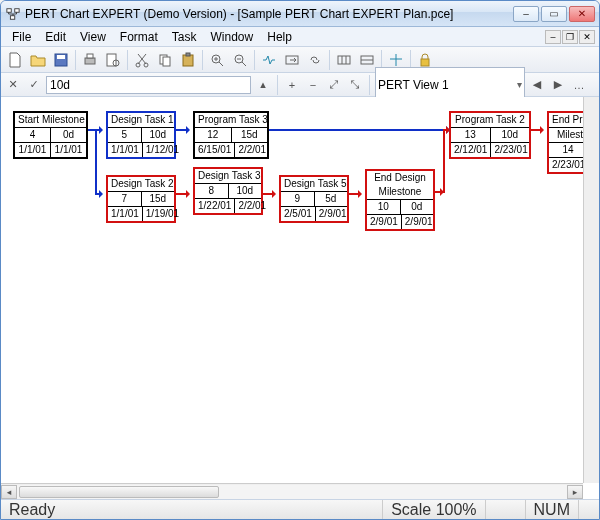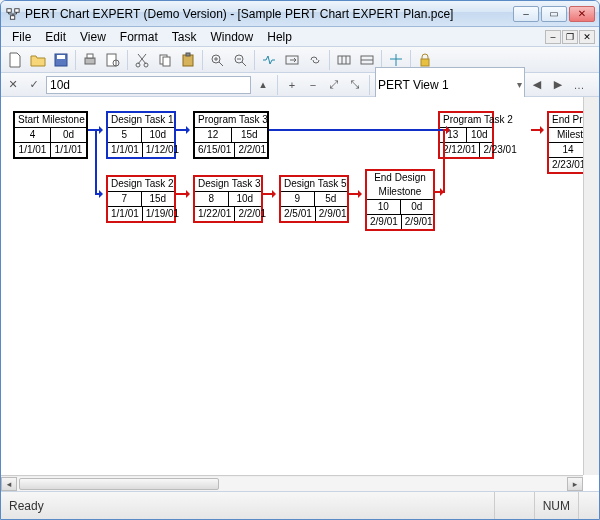--- a/index.html
+++ b/index.html
@@ -39,21 +39,21 @@
 .arrow.red{background:#d21010;}
 .arrow::after{content:"";position:absolute;right:-5px;top:-3px;border:4px solid transparent;border-left-color:#1030c8;}
 .arrow.red::after{border-left-color:#d21010;}
 .varrow{position:absolute;width:2px;background:#1030c8;}
 .varrow.red{background:#d21010;}
 .hscroll{position:absolute;left:0;right:16px;bottom:0;height:16px;background:#efefef;border-top:1px solid #ccc;display:flex;align-items:center;}
 .hscroll .trk{flex:1;background:#f4f4f4;position:relative;height:14px;}
 .hscroll .thumb{position:absolute;left:2px;top:1px;width:200px;height:12px;background:linear-gradient(#f8f8f8,#dcdcdc);border:1px solid #bbb;border-radius:2px;}
 .hscroll .sb{width:16px;height:14px;background:linear-gradient(#f6f6f6,#ddd);border:1px solid #bbb;display:flex;align-items:center;justify-content:center;font-size:9px;color:#555;}
 .vscroll{position:absolute;top:0;bottom:16px;right:0;width:16px;background:#efefef;border-left:1px solid #ccc;}
-.statusbar{height:28px;background:linear-gradient(#f7f7f7,#e6e6e6);border-top:1px solid #c8d4e4;display:flex;align-items:center;font-size:12px;color:#333;}
+.statusbar{height:20px;background:linear-gradient(#f7f7f7,#e6e6e6);border-top:1px solid #c8d4e4;display:flex;align-items:center;font-size:16px;color:#333;}
 .statusbar .seg{padding:0 8px;border-right:1px solid #ccc;height:100%;display:flex;align-items:center;}
 .statusbar .flex{flex:1;}
 </style>
 </head>
 <body>
 
 <div class="window">
 
   <div class="titlebar">
     <span class="app-icon">
@@ -245,21 +245,21 @@
       <div class="row">
           <div class="cell">12</div>
           <div class="cell">15d</div>
         </div>
       <div class="row">
           <div class="cell">6/15/01</div>
           <div class="cell">2/2/01</div>
         </div>
     </div>
 
-    <div class="node red" style="left:437px;top:14px;width:56px;">
+    <div class="node red" style="left:448px;top:14px;width:82px;">
       <div class="nt">Program Task 2</div>
       <div class="row">
           <div class="cell">13</div>
           <div class="cell">10d</div>
         </div>
       <div class="row">
           <div class="cell">2/12/01</div>
           <div class="cell">2/23/01</div>
         </div>
     </div>
@@ -280,21 +280,21 @@
       <div class="row">
           <div class="cell">7</div>
           <div class="cell">15d</div>
         </div>
       <div class="row">
           <div class="cell">1/1/01</div>
           <div class="cell">1/19/01</div>
         </div>
     </div>
 
-    <div class="node red" style="left:192px;top:78px;width:70px;">
+    <div class="node red" style="left:192px;top:70px;width:70px;">
       <div class="nt">Design Task 3</div>
       <div class="row">
           <div class="cell">8</div>
           <div class="cell">10d</div>
         </div>
       <div class="row">
           <div class="cell">1/22/01</div>
           <div class="cell">2/2/01</div>
         </div>
     </div>
@@ -345,18 +345,19 @@
       <div class="sb">◂</div>
       <div class="trk">
           <div class="thumb"></div>
         </div>
       <div class="sb">▸</div>
     </div>
   </div>
 
   <div class="statusbar">
     <div class="seg flex">Ready</div>
+    <div class="seg" style="min-width:70px;">Scale 100%</div>
     <div class="seg" style="min-width:40px;"></div>
     <div class="seg" style="min-width:40px;">NUM</div>
     <div class="seg" style="min-width:20px;border-right:none;"></div>
   </div>
 
 </div>
 
 </body></html>

